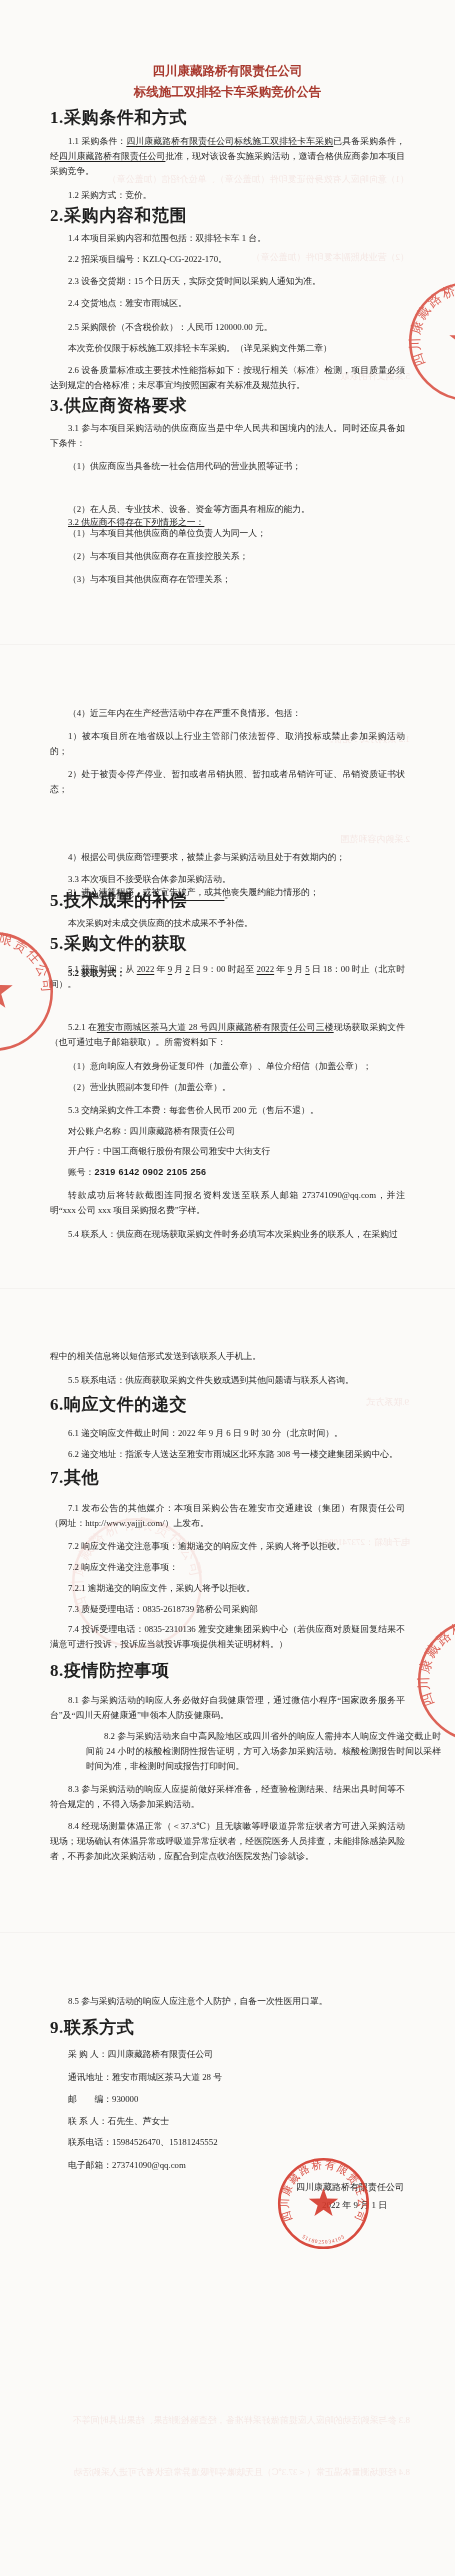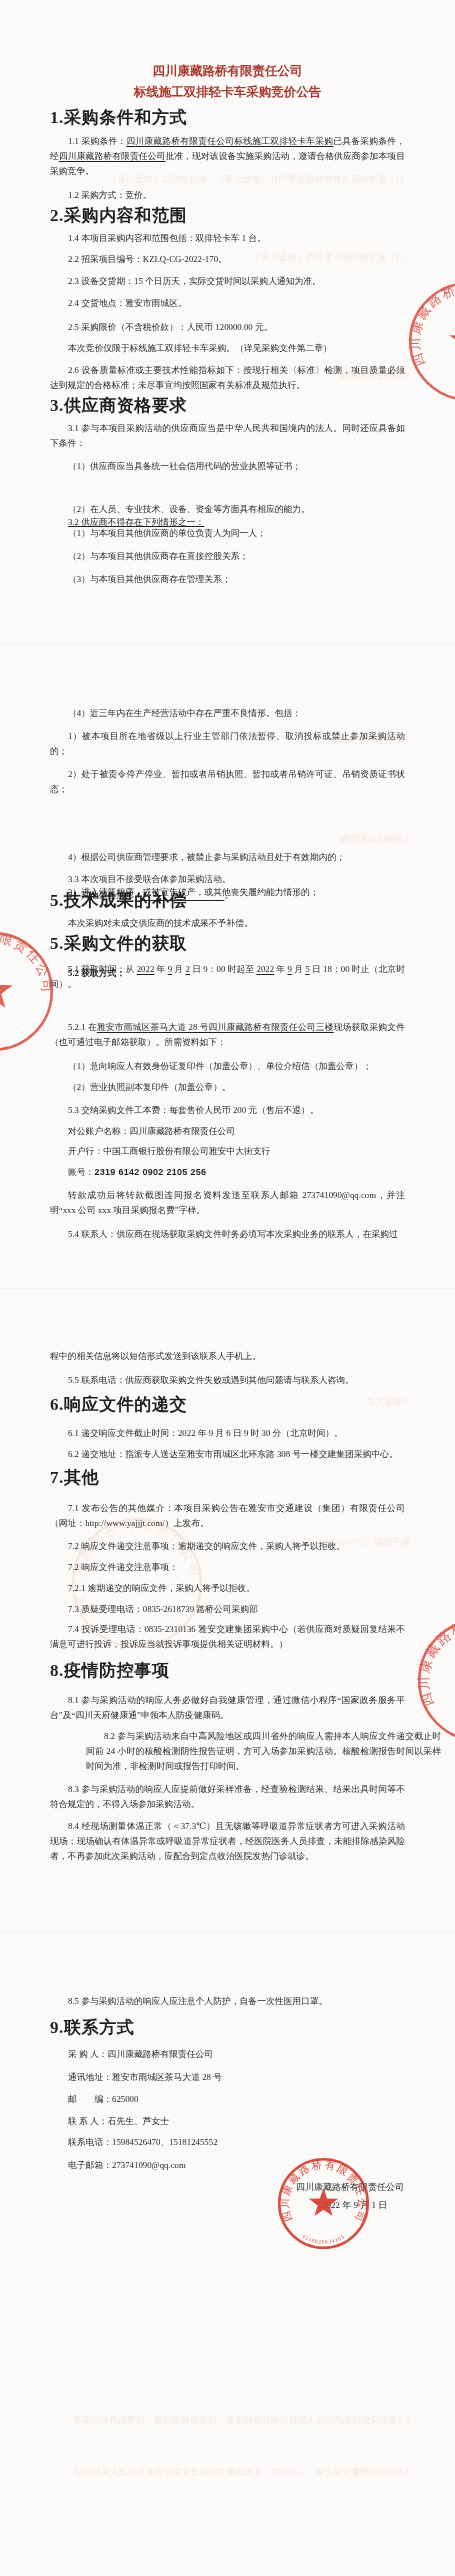--- a/index.html
+++ b/index.html
@@ -94,21 +94,21 @@
       <div class="blk p" style="top: 1622px;">7.4 投诉受理电话：0835-2310136 雅安交建集团采购中心（若供应商对质疑回复结果不满意可进行投诉，投诉应当就投诉事项提供相关证明材料。）</div>
       <div class="blk h" style="top: 1663px;">8.疫情防控事项</div>
       <div class="blk p" style="top: 1693px;">8.1 参与采购活动的响应人务必做好自我健康管理，通过微信小程序“国家政务服务平台”及“四川天府健康通”申领本人防疫健康码。</div>
       <div class="blk p" style="top: 1729px; margin-left: 36px;">8.2 参与采购活动来自中高风险地区或四川省外的响应人需持本人响应文件递交截止时间前 24 小时的核酸检测阴性报告证明，方可入场参加采购活动。核酸检测报告时间以采样时间为准，非检测时间或报告打印时间。</div>
       <div class="blk p" style="top: 1782px;">8.3 参与采购活动的响应人应提前做好采样准备，经查验检测结果、结果出具时间等不符合规定的，不得入场参加采购活动。</div>
       <div class="blk p" style="top: 1819px;">8.4 经现场测量体温正常（＜37.3℃）且无咳嗽等呼吸道异常症状者方可进入采购活动现场；现场确认有体温异常或呼吸道异常症状者，经医院医务人员排查，未能排除感染风险者，不再参加此次采购活动，应配合到定点收治医院发热门诊就诊。</div>
       <div class="blk p" style="top: 1994px;">8.5 参与采购活动的响应人应注意个人防护，自备一次性医用口罩。</div>
       <div class="blk h" style="top: 2020px;">9.联系方式</div>
       <div class="blk p" style="top: 2047px;">采 购 人：四川康藏路桥有限责任公司</div>
       <div class="blk p" style="top: 2070px;">通讯地址：雅安市雨城区茶马大道 28 号</div>
-      <div class="blk p" style="top: 2092px;">邮　　编：625000</div>
+      <div class="blk p" style="top: 2092px;">邮　　编：930000</div>
       <div class="blk p" style="top: 2114px;">联 系 人：石先生、芦女士</div>
       <div class="blk p" style="top: 2135px;">联系电话：15984526470、15181245552</div>
       <div class="blk p" style="top: 2158px;">电子邮箱：273741090@qq.com</div>
       <div class="blk sig" style="top: 2180px; left: 296px;">四川康藏路桥有限责任公司</div>
       <div class="blk sig" style="top: 2198px; left: 322px;">2022 年 9 月 1 日</div>
     </div>
   <div id="seals">
       <div class="stamp" style="left: 63px; top: 1509px;"><svg width="148" height="148" viewBox="0 0 260 260">
           <g opacity="0.09">
             <circle cx="130" cy="130" r="112" fill="none" stroke="#d5392b" stroke-width="4.5"></circle>

